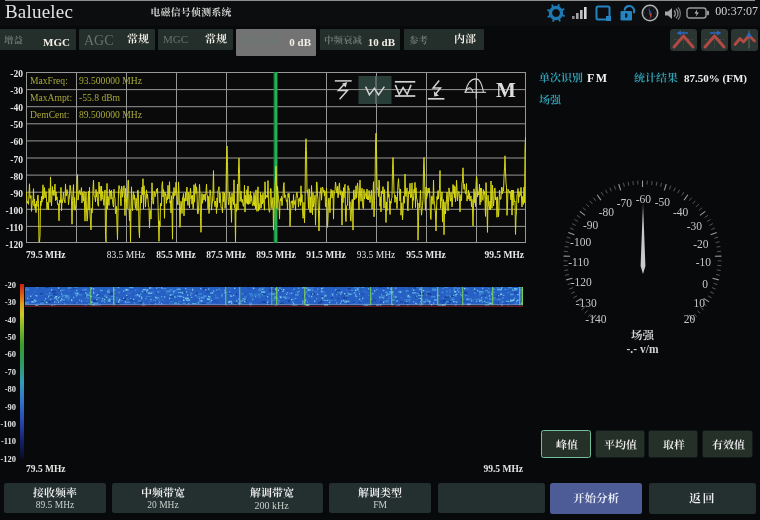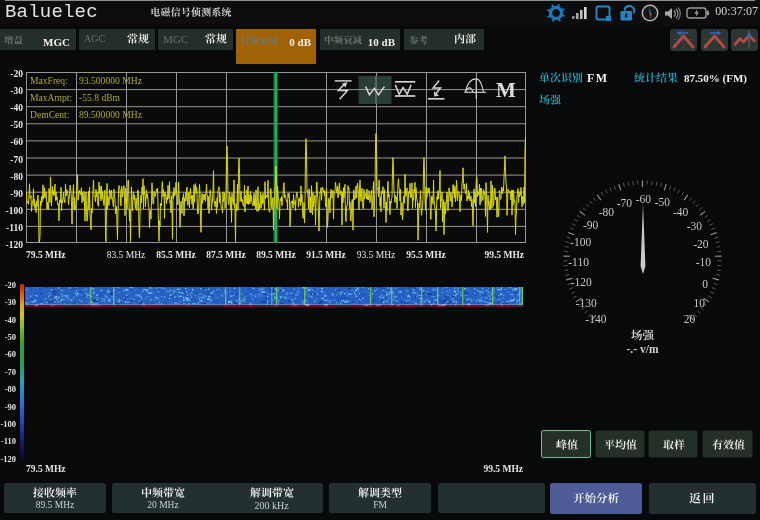--- a/index.html
+++ b/index.html
@@ -1,21 +1,21 @@
 <!DOCTYPE html>
 <html><head><meta charset="utf-8"><style>
 *{margin:0;padding:0;box-sizing:border-box}
 html,body{width:760px;height:520px;background:#08090a;overflow:hidden;
 font-family:"Liberation Serif",serif;-webkit-font-smoothing:antialiased}
 .abs{position:absolute}
 </style></head><body>
 <div class="abs" style="width:760px;height:520px;left:0;top:0">
 <div class="abs" style="left:0;top:0;width:760px;height:26px;background:#0c0d0e"></div>
 <div class="abs" style="left:5px;top:0;width:750px;height:1.2px;background:#8e8e8e"></div>
-<div class="abs" style="left:5px;top:1px;font-family:Liberation Mono, monospace;font-size:19px;color:#e2e2e2;letter-spacing:0.2px">Baluelec</div>
+<div class="abs" style="left:5px;top:1px;font-family:Liberation Serif, serif;font-size:19px;color:#e2e2e2;letter-spacing:0.2px">Baluelec</div>
 <div style="position:absolute;left:148.5px;top:6.8px">
       <svg width="84" height="10" viewBox="0 -9.15 84.40 10.40" style="display:block;overflow:visible">
         <path d="M4.2 -4.8H2.4V-6.7H4.2ZM4.2 -4.5V-2.7H2.4V-4.5ZM5.5 -4.8V-6.7H7.5V-4.8ZM5.5 -4.5H7.5V-2.7H5.5ZM2.4 -1.8V-2.4H4.2V-0.7C4.2 0.4 4.7 0.6 6.0 0.6H7.3C9.6 0.6 10.1 0.4 10.1 -0.2C10.1 -0.4 10.0 -0.6 9.6 -0.7L9.6 -2.4H9.5C9.2 -1.6 9.0 -1.0 8.9 -0.8C8.8 -0.7 8.7 -0.6 8.5 -0.6C8.3 -0.6 7.9 -0.6 7.4 -0.6H6.1C5.6 -0.6 5.5 -0.7 5.5 -1.0V-2.4H7.5V-1.6H7.7C8.1 -1.6 8.7 -1.9 8.7 -1.9V-6.5C9.0 -6.5 9.1 -6.6 9.2 -6.7L8.0 -7.6L7.4 -7.0H5.5V-8.4C5.7 -8.4 5.8 -8.5 5.9 -8.7L4.2 -8.8V-7.0H2.5L1.1 -7.5V-1.4H1.3C1.8 -1.4 2.4 -1.7 2.4 -1.8Z M15.2 -8.8 15.1 -8.7C15.4 -8.3 15.8 -7.6 15.9 -7.0C16.9 -6.3 17.9 -8.2 15.2 -8.8ZM19.2 -2.0 19.1 -2.0C19.3 -1.6 19.4 -1.1 19.5 -0.5L17.9 -0.4C18.7 -1.5 19.8 -3.2 20.3 -4.3C20.5 -4.3 20.6 -4.4 20.7 -4.5L19.3 -5.2C19.2 -4.7 19.1 -4.1 18.8 -3.5L17.7 -3.5C18.3 -4.1 19.0 -5.1 19.3 -5.8C19.5 -5.8 19.7 -5.9 19.7 -6.0L18.4 -6.5H20.4C20.5 -6.5 20.7 -6.5 20.7 -6.7C20.3 -7.0 19.6 -7.6 19.6 -7.6L19.0 -6.8H18.0C18.5 -7.2 19.1 -7.8 19.4 -8.2C19.7 -8.2 19.8 -8.3 19.8 -8.4L18.3 -8.9C18.1 -8.3 17.9 -7.4 17.7 -6.8H14.2L14.2 -6.5H18.3C18.2 -5.7 17.7 -4.2 17.4 -3.6C17.3 -3.6 17.1 -3.5 17.1 -3.5L17.5 -2.4C17.6 -2.4 17.7 -2.5 17.8 -2.6L18.7 -3.0C18.3 -2.1 17.9 -1.1 17.5 -0.6C17.4 -0.6 17.2 -0.5 17.2 -0.5L17.6 0.7C17.7 0.7 17.8 0.6 17.8 0.5C18.5 0.2 19.1 -0.0 19.6 -0.2C19.6 0.1 19.6 0.4 19.6 0.6C20.3 1.4 21.2 -0.4 19.2 -2.0ZM16.3 -2.0 16.1 -2.0C16.2 -1.6 16.3 -1.1 16.4 -0.5L15.0 -0.4C15.9 -1.5 16.9 -3.2 17.4 -4.3C17.6 -4.3 17.7 -4.4 17.7 -4.5L16.5 -5.1C16.4 -4.7 16.2 -4.1 16.0 -3.5H15.0C15.6 -4.1 16.2 -5.1 16.6 -5.8C16.7 -5.8 16.9 -5.8 16.9 -5.9L15.5 -6.5C15.4 -5.7 15.0 -4.2 14.6 -3.7C14.5 -3.6 14.3 -3.6 14.3 -3.6L14.8 -2.5C14.9 -2.5 15.0 -2.5 15.1 -2.7L15.8 -3.0C15.4 -2.0 15.0 -1.1 14.6 -0.6C14.5 -0.5 14.3 -0.4 14.3 -0.4L14.7 0.7C14.7 0.6 14.8 0.6 14.9 0.5C15.5 0.2 16.0 -0.0 16.4 -0.2C16.4 0.1 16.4 0.4 16.4 0.6C17.1 1.3 17.8 -0.3 16.3 -2.0ZM12.5 -1.1V-4.4H13.3V-1.1ZM14.0 -8.4 13.4 -7.7H10.8L10.9 -7.4H12.0C11.8 -5.7 11.4 -3.7 10.8 -2.3L11.0 -2.2C11.2 -2.5 11.4 -2.8 11.6 -3.1V0.4H11.7C12.2 0.4 12.5 0.2 12.5 0.1V-0.8H13.3V-0.1H13.4C13.8 -0.1 14.3 -0.3 14.3 -0.3V-4.3C14.4 -4.3 14.6 -4.4 14.6 -4.4L13.7 -5.2L13.2 -4.7H12.7L12.4 -4.8C12.7 -5.6 13.0 -6.5 13.2 -7.4H14.8C14.9 -7.4 15.0 -7.4 15.1 -7.5C14.7 -7.9 14.0 -8.4 14.0 -8.4Z M26.6 -8.9 26.5 -8.8C26.9 -8.4 27.3 -7.8 27.4 -7.2C28.5 -6.4 29.6 -8.6 26.6 -8.9ZM29.6 -4.7 29.0 -3.9H25.1L25.2 -3.6H30.4C30.5 -3.6 30.6 -3.7 30.6 -3.8C30.2 -4.2 29.6 -4.7 29.6 -4.7ZM29.6 -6.2 29.0 -5.4H25.0L25.1 -5.1H30.4C30.5 -5.1 30.6 -5.2 30.6 -5.3C30.3 -5.7 29.6 -6.2 29.6 -6.2ZM30.1 -7.8 29.5 -6.9H24.4L24.4 -6.6H31.0C31.2 -6.6 31.3 -6.6 31.3 -6.7C30.9 -7.2 30.1 -7.7 30.1 -7.8ZM24.2 -5.8 23.7 -6.0C24.0 -6.6 24.4 -7.4 24.6 -8.1C24.9 -8.1 25.0 -8.2 25.1 -8.4L23.3 -8.9C22.9 -6.8 22.1 -4.7 21.3 -3.3L21.4 -3.2C21.9 -3.6 22.3 -4.0 22.6 -4.4V0.9H22.9C23.3 0.9 23.8 0.7 23.8 0.6V-5.6C24.0 -5.6 24.1 -5.7 24.2 -5.8ZM26.4 0.5V0.0H29.1V0.8H29.3C29.7 0.8 30.3 0.5 30.3 0.5V-2.1C30.5 -2.1 30.7 -2.2 30.7 -2.3L29.6 -3.2L29.0 -2.6H26.4L25.2 -3.1V0.9H25.3C25.8 0.9 26.4 0.7 26.4 0.5ZM29.1 -2.3V-0.3H26.4V-2.3Z M40.6 -5.2 39.9 -4.4H32.0L32.1 -4.1H34.5C34.3 -3.7 34.1 -3.2 33.9 -2.8C33.8 -2.7 33.6 -2.6 33.5 -2.5L34.7 -1.8L35.1 -2.3H39.1C38.9 -1.4 38.7 -0.6 38.4 -0.4C38.3 -0.3 38.2 -0.3 38.0 -0.3C37.7 -0.3 36.8 -0.4 36.1 -0.4L36.1 -0.3C36.7 -0.2 37.2 -0.1 37.4 0.1C37.6 0.3 37.7 0.6 37.7 0.9C38.4 0.9 38.8 0.8 39.1 0.6C39.7 0.2 40.1 -0.8 40.3 -2.1C40.5 -2.2 40.7 -2.2 40.7 -2.3L39.7 -3.2L39.0 -2.6H35.2C35.4 -3.1 35.7 -3.7 35.8 -4.1H41.5C41.6 -4.1 41.7 -4.1 41.8 -4.2C41.3 -4.6 40.6 -5.2 40.6 -5.2ZM35.0 -5.2V-5.6H38.7V-5.0H38.9C39.3 -5.0 40.0 -5.2 40.0 -5.3V-7.7C40.2 -7.7 40.3 -7.8 40.4 -7.9L39.2 -8.8L38.6 -8.2H35.1L33.8 -8.7V-4.8H34.0C34.5 -4.8 35.0 -5.0 35.0 -5.2ZM38.7 -7.9V-5.9H35.0V-7.9Z M45.3 -5.7 44.9 -5.9C45.3 -6.6 45.6 -7.3 45.9 -8.1C46.2 -8.1 46.3 -8.2 46.4 -8.3L44.6 -8.8C44.2 -6.8 43.3 -4.7 42.4 -3.4L42.5 -3.4C43.0 -3.7 43.4 -4.1 43.8 -4.5V0.9H44.0C44.5 0.9 45.0 0.7 45.0 0.6V-5.5C45.2 -5.6 45.3 -5.6 45.3 -5.7ZM49.7 -4.8 48.1 -5.2C48.1 -2.0 48.2 -0.4 45.3 0.8L45.4 1.0C47.5 0.5 48.5 -0.3 48.9 -1.4C49.7 -0.8 50.7 0.0 51.1 0.8C52.5 1.3 52.9 -1.2 49.0 -1.6C49.3 -2.4 49.3 -3.4 49.3 -4.6C49.6 -4.6 49.7 -4.7 49.7 -4.8ZM49.7 -8.7 48.1 -8.8V-5.8H47.3L46.0 -6.3V-1.2H46.2C46.7 -1.2 47.3 -1.5 47.3 -1.6V-5.5H50.3V-1.4H50.5C50.9 -1.4 51.5 -1.6 51.5 -1.7V-5.3C51.7 -5.3 51.9 -5.4 51.9 -5.5L50.7 -6.4L50.2 -5.8H49.3V-7.1H51.8C52.0 -7.1 52.1 -7.2 52.1 -7.3C51.7 -7.7 50.9 -8.3 50.9 -8.3L50.3 -7.4H49.3V-8.4C49.6 -8.4 49.7 -8.5 49.7 -8.7Z M55.9 -8.4V-2.1H56.1C56.6 -2.1 56.9 -2.3 56.9 -2.4V-7.7H58.7V-2.4H58.8C59.3 -2.4 59.6 -2.6 59.6 -2.6V-7.6C59.9 -7.7 60.0 -7.7 60.1 -7.8L59.1 -8.6L58.6 -8.0H57.0ZM62.8 -8.5 61.4 -8.7V-0.5C61.4 -0.4 61.4 -0.3 61.2 -0.3C61.0 -0.3 60.2 -0.4 60.2 -0.4V-0.2C60.6 -0.1 60.8 -0.0 61.0 0.2C61.1 0.3 61.1 0.6 61.2 0.9C62.3 0.8 62.4 0.4 62.4 -0.4V-8.2C62.7 -8.3 62.8 -8.4 62.8 -8.5ZM61.3 -7.4 60.1 -7.5V-1.6H60.3C60.6 -1.6 61.0 -1.8 61.0 -1.9V-7.1C61.2 -7.2 61.3 -7.2 61.3 -7.4ZM53.7 -2.2C53.6 -2.2 53.3 -2.2 53.3 -2.2V-2.0C53.5 -2.0 53.6 -1.9 53.8 -1.8C54.0 -1.7 54.1 -0.7 53.9 0.4C53.9 0.8 54.2 0.9 54.4 0.9C54.9 0.9 55.2 0.6 55.2 0.1C55.2 -0.8 54.8 -1.2 54.8 -1.8C54.8 -2.1 54.9 -2.4 54.9 -2.8C55.0 -3.3 55.5 -5.6 55.8 -6.8L55.6 -6.8C54.2 -2.8 54.2 -2.8 54.0 -2.4C53.9 -2.2 53.8 -2.2 53.7 -2.2ZM53.1 -6.3 53.0 -6.3C53.3 -5.9 53.7 -5.3 53.8 -4.8C54.8 -4.1 55.7 -6.0 53.1 -6.3ZM53.7 -8.7 53.7 -8.6C54.0 -8.2 54.4 -7.6 54.5 -7.1C55.6 -6.4 56.5 -8.4 53.7 -8.7ZM58.6 -6.6 57.3 -6.9C57.3 -2.8 57.4 -0.7 55.3 0.7L55.5 0.9C56.9 0.3 57.6 -0.6 57.9 -1.9C58.3 -1.3 58.7 -0.5 58.9 0.1C59.9 0.9 60.8 -1.2 58.0 -2.1C58.2 -3.2 58.2 -4.7 58.2 -6.4C58.5 -6.4 58.6 -6.5 58.6 -6.6Z M67.4 -1.6 66.0 -2.4C65.5 -1.5 64.6 -0.3 63.7 0.5L63.7 0.6C65.0 0.1 66.2 -0.7 67.0 -1.5C67.2 -1.4 67.3 -1.5 67.4 -1.6ZM69.7 -2.3 69.7 -2.2C70.5 -1.6 71.4 -0.6 71.7 0.4C73.1 1.1 73.7 -1.6 69.7 -2.3ZM70.0 -4.8 69.9 -4.7C70.3 -4.4 70.7 -4.1 71.0 -3.7C68.9 -3.6 67.0 -3.5 65.7 -3.5C67.8 -4.1 70.2 -5.1 71.4 -5.8C71.6 -5.7 71.8 -5.8 71.9 -5.9L70.6 -6.9C70.3 -6.6 69.8 -6.2 69.3 -5.8C67.9 -5.8 66.7 -5.8 65.9 -5.8C66.9 -6.1 68.1 -6.5 68.8 -6.9C69.0 -6.8 69.2 -6.9 69.2 -7.0L68.5 -7.4C69.8 -7.5 70.9 -7.6 71.9 -7.7C72.2 -7.6 72.5 -7.6 72.6 -7.7L71.4 -8.9C69.7 -8.3 66.5 -7.7 63.9 -7.4L64.0 -7.2C65.1 -7.2 66.2 -7.2 67.4 -7.3C66.8 -6.8 65.9 -6.2 65.2 -6.0C65.1 -6.0 64.8 -5.9 64.8 -5.9L65.4 -4.6C65.5 -4.6 65.6 -4.7 65.6 -4.8C66.8 -5.0 67.8 -5.2 68.6 -5.4C67.4 -4.7 66.0 -4.0 64.9 -3.7C64.7 -3.6 64.4 -3.6 64.4 -3.6L65.0 -2.3C65.1 -2.3 65.2 -2.4 65.2 -2.5C66.2 -2.6 67.0 -2.7 67.8 -2.9V-0.4C67.8 -0.3 67.8 -0.2 67.6 -0.2C67.4 -0.2 66.5 -0.3 66.5 -0.3V-0.2C67.0 -0.1 67.2 0.1 67.4 0.2C67.5 0.4 67.5 0.6 67.6 1.0C68.9 0.9 69.1 0.4 69.1 -0.4V-3.1C69.9 -3.2 70.6 -3.3 71.2 -3.5C71.5 -3.1 71.8 -2.7 71.9 -2.3C73.2 -1.7 73.8 -4.2 70.0 -4.8Z M74.2 -1.0 74.8 0.4C74.9 0.4 75.0 0.3 75.1 0.2C76.5 -0.6 77.4 -1.2 78.1 -1.7L78.1 -1.8C76.6 -1.4 75.0 -1.1 74.2 -1.0ZM79.6 -8.8 79.5 -8.8C79.8 -8.4 80.2 -7.8 80.3 -7.3C81.4 -6.5 82.4 -8.6 79.6 -8.8ZM77.3 -8.2 75.8 -8.8C75.6 -7.9 75.0 -6.3 74.4 -5.8C74.3 -5.8 74.1 -5.7 74.1 -5.7L74.6 -4.4C74.7 -4.4 74.8 -4.5 74.9 -4.6C75.3 -4.7 75.7 -4.9 76.0 -5.0C75.5 -4.3 75.0 -3.6 74.6 -3.3C74.5 -3.2 74.2 -3.2 74.2 -3.2L74.8 -1.9C74.9 -1.9 74.9 -1.9 75.0 -2.0C76.3 -2.5 77.4 -3.0 78.0 -3.3L78.0 -3.4C76.9 -3.3 75.9 -3.2 75.1 -3.2C76.2 -3.9 77.3 -5.1 77.9 -6.0C78.1 -5.9 78.2 -6.0 78.3 -6.1L76.9 -6.9C76.8 -6.5 76.6 -6.1 76.3 -5.6L74.8 -5.6C75.6 -6.2 76.5 -7.2 76.9 -8.0C77.1 -8.0 77.3 -8.1 77.3 -8.2ZM82.9 -7.9 82.3 -7.1H77.6L77.7 -6.8H79.8C79.5 -6.2 78.7 -5.2 78.1 -4.9C78.0 -4.9 77.7 -4.8 77.7 -4.8L78.3 -3.5C78.4 -3.5 78.5 -3.6 78.6 -3.7L78.9 -3.8V-3.4C78.9 -2.0 78.6 -0.3 76.5 0.8L76.5 0.9C79.8 0.0 80.2 -1.9 80.2 -3.4V-4.0L80.9 -4.2V-0.4C80.9 0.4 81.0 0.6 81.9 0.6H82.5C83.7 0.6 84.0 0.4 84.0 -0.1C84.0 -0.3 84.0 -0.4 83.7 -0.6L83.7 -1.9H83.5C83.4 -1.4 83.2 -0.8 83.1 -0.6C83.1 -0.5 83.0 -0.5 82.9 -0.5C82.9 -0.5 82.8 -0.5 82.6 -0.5H82.3C82.1 -0.5 82.1 -0.6 82.1 -0.7V-4.3V-4.5L82.4 -4.6C82.5 -4.3 82.6 -4.0 82.7 -3.7C83.8 -2.9 84.7 -5.1 81.6 -6.0L81.5 -6.0C81.7 -5.7 82.0 -5.3 82.2 -4.9C80.9 -4.8 79.6 -4.8 78.7 -4.8C79.5 -5.1 80.4 -5.7 81.0 -6.2C81.2 -6.1 81.3 -6.2 81.3 -6.3L80.2 -6.8H83.8C83.9 -6.8 84.0 -6.8 84.1 -6.9C83.6 -7.3 82.9 -7.9 82.9 -7.9Z" fill="#d9d9d9"></path>
       </svg>
     </div>
 <svg class="abs" style="left:546px;top:3px" width="20" height="20" viewBox="0 0 20 20">
 <path fill="#1d79b4" fill-rule="evenodd" d="M10.0 2.8 L11.4 2.9 L12.2 1.0 L13.9 1.6 L13.3 3.6 L15.1 4.9 L16.0 6.0 L17.9 5.1 L18.7 6.8 L16.8 7.8 L17.2 10.0 L17.1 11.4 L19.0 12.2 L18.4 13.9 L16.4 13.3 L15.1 15.1 L14.0 16.0 L14.9 17.9 L13.2 18.7 L12.2 16.8 L10.0 17.2 L8.6 17.1 L7.8 19.0 L6.1 18.4 L6.7 16.4 L4.9 15.1 L4.0 14.0 L2.1 14.9 L1.3 13.2 L3.2 12.2 L2.8 10.0 L2.9 8.6 L1.0 7.8 L1.6 6.1 L3.6 6.7 L4.9 4.9 L6.0 4.0 L5.1 2.1 L6.8 1.3 L7.8 3.2 Z M10 6.1 a3.9 3.9 0 1 0 0.0001 0 Z"></path>
     </svg>
 <svg class="abs" style="left:572px;top:7px" width="16" height="13" viewBox="0 0 16 13">
       <rect x="0" y="9" width="2.6" height="3" fill="#8a8a8a"></rect>
@@ -54,36 +54,36 @@
 <div class="abs" style="left:712px;top:4px;width:46px;text-align:right;font-size:12px;color:#d6d6d6">00:37:07</div>
 <div class="abs" style="left:0px;top:29px;width:76px;height:21px;background:#242e2b;border-radius:1px">
       <div class="abs" style="left:4px;top:5.5px">
         <svg width="19" height="10" viewBox="0 -8.36 19.00 9.50" style="display:block;overflow:visible">
           <path d="M4.6 -5.7 4.5 -5.7C4.7 -5.3 4.9 -4.8 4.9 -4.4C5.5 -3.8 6.2 -5.0 4.6 -5.7ZM4.2 -8.0 4.2 -8.0C4.4 -7.6 4.8 -7.1 4.9 -6.6C5.8 -6.0 6.6 -7.7 4.2 -8.0ZM7.7 -5.5 7.0 -5.8C6.9 -5.3 6.8 -4.7 6.7 -4.3L6.9 -4.2C7.1 -4.5 7.4 -4.9 7.6 -5.3L7.7 -5.3V-3.8H6.5V-6.1H7.7ZM2.8 -6.0 2.3 -5.3H2.3V-7.5C2.6 -7.5 2.6 -7.6 2.7 -7.8L1.3 -7.9V-5.3H0.3L0.3 -5.0H1.3V-2.0L0.2 -1.8L0.8 -0.5C0.9 -0.5 1.0 -0.6 1.1 -0.8C2.3 -1.4 3.1 -2.0 3.6 -2.4L3.6 -2.5L2.3 -2.2V-5.0H3.3C3.4 -5.0 3.4 -5.0 3.5 -5.1V-2.9H3.6C3.7 -2.9 3.8 -3.0 3.9 -3.0V0.8H4.1C4.5 0.8 4.9 0.6 4.9 0.5V0.2H7.1V0.8H7.3C7.6 0.8 8.2 0.6 8.2 0.5V-2.3C8.4 -2.4 8.5 -2.4 8.5 -2.5L7.7 -3.1H7.9C8.2 -3.1 8.7 -3.3 8.7 -3.4V-6.0C8.9 -6.0 9.0 -6.1 9.1 -6.2L8.1 -6.9L7.6 -6.4H6.8C7.3 -6.8 7.8 -7.2 8.1 -7.5C8.3 -7.5 8.5 -7.6 8.5 -7.7L7.0 -8.1C6.9 -7.6 6.7 -6.9 6.5 -6.4H4.6L3.5 -6.8V-5.2C3.2 -5.6 2.8 -6.0 2.8 -6.0ZM5.7 -3.8H4.5V-6.1H5.7ZM7.1 -0.1H4.9V-1.2H7.1ZM7.1 -1.4H4.9V-2.5H7.1ZM4.5 -3.3V-3.5H7.7V-3.2L7.5 -3.3L7.0 -2.8H5.0L4.2 -3.1C4.4 -3.1 4.5 -3.2 4.5 -3.3Z M13.5 -4.8C13.8 -4.8 13.9 -4.8 14.0 -5.0L12.5 -5.5C12.0 -4.7 10.9 -3.5 9.9 -2.9L10.0 -2.8C11.4 -3.2 12.7 -4.1 13.5 -4.8ZM14.9 -5.3 14.8 -5.2C15.7 -4.7 16.8 -3.7 17.4 -2.9C18.6 -2.5 18.9 -4.9 14.9 -5.3ZM11.6 -8.0 11.6 -8.0C12.0 -7.5 12.4 -6.7 12.5 -6.1C13.6 -5.3 14.5 -7.4 11.6 -8.0ZM17.5 -6.7 16.9 -5.9H15.1C15.8 -6.4 16.4 -7.0 16.8 -7.4C17.0 -7.4 17.1 -7.5 17.2 -7.6L15.6 -8.1C15.5 -7.4 15.1 -6.5 14.8 -5.9H9.9L10.0 -5.6H18.3C18.5 -5.6 18.6 -5.6 18.6 -5.7C18.2 -6.1 17.5 -6.7 17.5 -6.7ZM14.5 -2.5V0.1H13.9V-2.5ZM15.5 -2.5H16.2V0.1H15.5ZM17.9 -0.7 17.4 0.1H17.3V-2.4C17.5 -2.4 17.6 -2.5 17.7 -2.6L16.5 -3.3L16.1 -2.7H12.3L11.2 -3.2V0.1H9.8L9.9 0.4H18.5C18.6 0.4 18.7 0.3 18.7 0.2C18.4 -0.1 17.9 -0.7 17.9 -0.7ZM12.9 -2.5V0.1H12.2V-2.5Z" fill="#6b7a73"></path>
         </svg>
       </div>
       <div class="abs" style="right:6px;top:2.5px"><span style="font-size:11px;color:#f2efe6;font-weight:bold;">MGC</span></div>
     </div>
 <div class="abs" style="left:79px;top:29px;width:76px;height:21px;background:#242e2b;border-radius:1px">
-      <div class="abs" style="left:5px;top:4px;font-size:10px;color:#67726d;">AGC</div>
+      <div class="abs" style="left:5px;top:4px;font-size:14px;color:#67726d;">AGC</div>
       <div class="abs" style="right:6px;top:4px">
         <svg width="22" height="11" viewBox="0 -9.68 22.00 11.00" style="display:block;overflow:visible">
           <path d="M2.3 -9.2 2.2 -9.1C2.6 -8.7 2.9 -8.1 2.9 -7.5C4.0 -6.6 5.1 -8.8 2.3 -9.2ZM1.7 -2.8V0.5H1.9C2.4 0.5 3.0 0.3 3.0 0.2V-2.5H4.8V1.0H5.0C5.7 1.0 6.1 0.6 6.1 0.5V-2.5H8.0V-1.0C8.0 -0.8 8.0 -0.8 7.8 -0.8C7.6 -0.8 6.8 -0.8 6.8 -0.8V-0.7C7.3 -0.6 7.5 -0.5 7.6 -0.3C7.7 -0.1 7.7 0.2 7.8 0.5C9.1 0.4 9.3 -0.1 9.3 -0.9V-2.3C9.5 -2.4 9.7 -2.5 9.8 -2.5L8.5 -3.5L7.9 -2.8H6.1V-4.0H7.2V-3.5H7.4C7.8 -3.5 8.4 -3.8 8.4 -3.8V-5.4C8.6 -5.5 8.8 -5.6 8.8 -5.7L7.6 -6.5L7.1 -5.9H3.9L2.6 -6.5V-3.4H2.8C3.3 -3.4 3.8 -3.6 3.8 -3.7V-4.0H4.8V-2.8H3.1L1.7 -3.4ZM3.8 -4.3V-5.6H7.2V-4.3ZM7.4 -9.2C7.3 -8.6 7.0 -7.8 6.7 -7.2H6.1V-8.9C6.4 -9.0 6.5 -9.1 6.5 -9.2L4.8 -9.3V-7.2H2.0C2.0 -7.4 1.9 -7.7 1.8 -7.9L1.7 -7.9C1.7 -7.3 1.3 -6.8 0.9 -6.6C0.6 -6.4 0.3 -6.1 0.4 -5.7C0.6 -5.3 1.1 -5.1 1.5 -5.4C1.9 -5.6 2.2 -6.1 2.1 -6.9H8.8C8.8 -6.6 8.7 -6.1 8.6 -5.8L8.7 -5.8C9.2 -6.0 9.9 -6.3 10.3 -6.6C10.5 -6.7 10.6 -6.7 10.7 -6.8L9.5 -7.9L8.8 -7.2H7.1C7.7 -7.6 8.3 -8.1 8.7 -8.4C9.0 -8.4 9.1 -8.5 9.2 -8.6Z M17.3 -3.1V-8.2H19.7V-3.7L18.8 -3.8C19.0 -4.7 19.0 -5.8 19.0 -7.0C19.3 -7.0 19.4 -7.1 19.4 -7.3L17.9 -7.4C17.9 -3.8 18.1 -1.1 14.4 0.8L14.5 1.0C16.8 0.2 17.9 -1.0 18.5 -2.4V-0.3C18.5 0.4 18.6 0.6 19.4 0.6H20.2C21.5 0.6 21.8 0.3 21.8 -0.1C21.8 -0.3 21.8 -0.4 21.5 -0.5L21.5 -2.0H21.4C21.2 -1.4 21.1 -0.7 21.0 -0.6C20.9 -0.5 20.9 -0.4 20.8 -0.4C20.7 -0.4 20.5 -0.4 20.3 -0.4H19.7C19.5 -0.4 19.4 -0.5 19.4 -0.6V-3.4C19.6 -3.4 19.7 -3.5 19.7 -3.5V-2.7H19.9C20.3 -2.7 20.9 -3.0 20.9 -3.1V-8.1C21.1 -8.1 21.2 -8.2 21.3 -8.2L20.2 -9.1L19.6 -8.5H17.3L16.1 -9.0V-4.5C15.7 -4.9 15.0 -5.4 15.0 -5.4L14.4 -4.6H14.0C14.1 -5.0 14.1 -5.3 14.1 -5.7V-6.7H15.6C15.8 -6.7 15.9 -6.7 15.9 -6.8C15.5 -7.2 14.9 -7.8 14.9 -7.8L14.3 -7.0H14.1V-8.9C14.4 -8.9 14.5 -9.0 14.5 -9.2L12.9 -9.3V-7.0H11.4L11.5 -6.7H12.9V-5.7C12.9 -5.3 12.8 -5.0 12.8 -4.6H11.2L11.3 -4.3H12.8C12.7 -2.4 12.3 -0.6 11.2 0.8L11.3 0.9C12.8 -0.0 13.5 -1.5 13.8 -3.1C14.3 -2.5 14.7 -1.6 14.7 -0.9C15.8 0.1 16.9 -2.3 13.9 -3.4C13.9 -3.7 14.0 -4.0 14.0 -4.3H15.8C15.9 -4.3 16.1 -4.3 16.1 -4.4V-2.7H16.3C16.8 -2.7 17.3 -2.9 17.3 -3.1Z" fill="#f2efe6"></path>
         </svg>
       </div>
     </div>
 <div class="abs" style="left:158px;top:29px;width:75px;height:21px;background:#242e2b;border-radius:1px">
       <div class="abs" style="left:5px;top:4px;font-size:11px;color:#67726d;">MGC</div>
       <div class="abs" style="right:6px;top:4px">
         <svg width="22" height="11" viewBox="0 -9.68 22.00 11.00" style="display:block;overflow:visible">
           <path d="M2.3 -9.2 2.2 -9.1C2.6 -8.7 2.9 -8.1 2.9 -7.5C4.0 -6.6 5.1 -8.8 2.3 -9.2ZM1.7 -2.8V0.5H1.9C2.4 0.5 3.0 0.3 3.0 0.2V-2.5H4.8V1.0H5.0C5.7 1.0 6.1 0.6 6.1 0.5V-2.5H8.0V-1.0C8.0 -0.8 8.0 -0.8 7.8 -0.8C7.6 -0.8 6.8 -0.8 6.8 -0.8V-0.7C7.3 -0.6 7.5 -0.5 7.6 -0.3C7.7 -0.1 7.7 0.2 7.8 0.5C9.1 0.4 9.3 -0.1 9.3 -0.9V-2.3C9.5 -2.4 9.7 -2.5 9.8 -2.5L8.5 -3.5L7.9 -2.8H6.1V-4.0H7.2V-3.5H7.4C7.8 -3.5 8.4 -3.8 8.4 -3.8V-5.4C8.6 -5.5 8.8 -5.6 8.8 -5.7L7.6 -6.5L7.1 -5.9H3.9L2.6 -6.5V-3.4H2.8C3.3 -3.4 3.8 -3.6 3.8 -3.7V-4.0H4.8V-2.8H3.1L1.7 -3.4ZM3.8 -4.3V-5.6H7.2V-4.3ZM7.4 -9.2C7.3 -8.6 7.0 -7.8 6.7 -7.2H6.1V-8.9C6.4 -9.0 6.5 -9.1 6.5 -9.2L4.8 -9.3V-7.2H2.0C2.0 -7.4 1.9 -7.7 1.8 -7.9L1.7 -7.9C1.7 -7.3 1.3 -6.8 0.9 -6.6C0.6 -6.4 0.3 -6.1 0.4 -5.7C0.6 -5.3 1.1 -5.1 1.5 -5.4C1.9 -5.6 2.2 -6.1 2.1 -6.9H8.8C8.8 -6.6 8.7 -6.1 8.6 -5.8L8.7 -5.8C9.2 -6.0 9.9 -6.3 10.3 -6.6C10.5 -6.7 10.6 -6.7 10.7 -6.8L9.5 -7.9L8.8 -7.2H7.1C7.7 -7.6 8.3 -8.1 8.7 -8.4C9.0 -8.4 9.1 -8.5 9.2 -8.6Z M17.3 -3.1V-8.2H19.7V-3.7L18.8 -3.8C19.0 -4.7 19.0 -5.8 19.0 -7.0C19.3 -7.0 19.4 -7.1 19.4 -7.3L17.9 -7.4C17.9 -3.8 18.1 -1.1 14.4 0.8L14.5 1.0C16.8 0.2 17.9 -1.0 18.5 -2.4V-0.3C18.5 0.4 18.6 0.6 19.4 0.6H20.2C21.5 0.6 21.8 0.3 21.8 -0.1C21.8 -0.3 21.8 -0.4 21.5 -0.5L21.5 -2.0H21.4C21.2 -1.4 21.1 -0.7 21.0 -0.6C20.9 -0.5 20.9 -0.4 20.8 -0.4C20.7 -0.4 20.5 -0.4 20.3 -0.4H19.7C19.5 -0.4 19.4 -0.5 19.4 -0.6V-3.4C19.6 -3.4 19.7 -3.5 19.7 -3.5V-2.7H19.9C20.3 -2.7 20.9 -3.0 20.9 -3.1V-8.1C21.1 -8.1 21.2 -8.2 21.3 -8.2L20.2 -9.1L19.6 -8.5H17.3L16.1 -9.0V-4.5C15.7 -4.9 15.0 -5.4 15.0 -5.4L14.4 -4.6H14.0C14.1 -5.0 14.1 -5.3 14.1 -5.7V-6.7H15.6C15.8 -6.7 15.9 -6.7 15.9 -6.8C15.5 -7.2 14.9 -7.8 14.9 -7.8L14.3 -7.0H14.1V-8.9C14.4 -8.9 14.5 -9.0 14.5 -9.2L12.9 -9.3V-7.0H11.4L11.5 -6.7H12.9V-5.7C12.9 -5.3 12.8 -5.0 12.8 -4.6H11.2L11.3 -4.3H12.8C12.7 -2.4 12.3 -0.6 11.2 0.8L11.3 0.9C12.8 -0.0 13.5 -1.5 13.8 -3.1C14.3 -2.5 14.7 -1.6 14.7 -0.9C15.8 0.1 16.9 -2.3 13.9 -3.4C13.9 -3.7 14.0 -4.0 14.0 -4.3H15.8C15.9 -4.3 16.1 -4.3 16.1 -4.4V-2.7H16.3C16.8 -2.7 17.3 -2.9 17.3 -3.1Z" fill="#f2efe6"></path>
         </svg>
       </div>
     </div>
-<div class="abs" style="left:236px;top:29px;width:80px;height:35px;background:#a16207;border-radius:1px">
+<div class="abs" style="left:236px;top:29px;width:80px;height:27px;background:#737373;border-radius:1px">
       <div class="abs" style="left:4px;top:5.5px">
         <svg width="38" height="10" viewBox="0 -8.36 38.00 9.50" style="display:block;overflow:visible">
           <path d="M5.1 -4.6 5.0 -4.6C5.3 -4.0 5.5 -3.2 5.5 -2.5C6.4 -1.5 7.5 -3.5 5.1 -4.6ZM1.1 -7.2V-2.8H0.4L0.4 -2.6H2.5C2.1 -1.5 1.3 -0.4 0.2 0.3L0.3 0.4C1.7 -0.1 2.8 -1.0 3.5 -2.0V-0.5C3.5 -0.3 3.4 -0.3 3.3 -0.3C3.1 -0.3 2.2 -0.3 2.2 -0.3V-0.2C2.6 -0.1 2.8 0.0 3.0 0.2C3.1 0.3 3.1 0.6 3.2 0.9C4.3 0.8 4.5 0.4 4.5 -0.3V-6.3C4.7 -6.3 4.8 -6.4 4.9 -6.5L3.8 -7.3L3.4 -6.7H2.6C2.9 -7.0 3.2 -7.3 3.4 -7.6C3.6 -7.6 3.7 -7.7 3.8 -7.8L2.2 -8.1C2.2 -7.7 2.1 -7.1 2.1 -6.8ZM3.5 -2.8H2.0V-4.0H3.5ZM8.5 -6.4 8.0 -5.6V-7.6C8.3 -7.6 8.4 -7.7 8.4 -7.8L6.9 -8.0V-5.6H4.6L4.7 -5.3H6.9V-0.6C6.9 -0.4 6.9 -0.4 6.7 -0.4C6.5 -0.4 5.5 -0.4 5.5 -0.4V-0.3C6.0 -0.2 6.2 -0.1 6.3 0.1C6.5 0.2 6.5 0.5 6.6 0.9C7.9 0.7 8.0 0.3 8.0 -0.5V-5.3H9.1C9.3 -5.3 9.4 -5.4 9.4 -5.5C9.1 -5.8 8.5 -6.4 8.5 -6.4ZM3.5 -4.3H2.0V-5.2H3.5ZM3.5 -5.5H2.0V-6.5H3.5Z M17.0 -4.9 15.8 -5.0C15.8 -2.1 15.9 -0.4 13.1 0.7L13.1 0.9C15.0 0.4 15.9 -0.3 16.3 -1.3C16.8 -0.7 17.4 0.0 17.6 0.7C18.7 1.3 19.4 -0.8 16.3 -1.4C16.7 -2.3 16.7 -3.3 16.7 -4.7C16.9 -4.7 17.0 -4.8 17.0 -4.9ZM13.5 -5.5 13.0 -4.8H12.7V-6.1H14.0C14.1 -6.1 14.2 -6.1 14.2 -6.2C13.9 -6.6 13.4 -7.0 13.4 -7.0L12.9 -6.4H12.7V-7.6C12.9 -7.7 13.0 -7.8 13.0 -7.9L11.7 -8.0V-4.8H11.2V-6.9C11.4 -6.9 11.5 -7.0 11.5 -7.1L10.4 -7.2V-4.8H9.7L9.8 -4.6H14.2L14.3 -4.6V-3.4L13.2 -3.7C13.1 -3.0 12.9 -2.4 12.6 -1.9V-4.0C12.9 -4.1 13.0 -4.2 13.0 -4.3L11.7 -4.4V-3.4L10.6 -3.7C10.4 -2.8 10.1 -1.9 9.7 -1.2L9.9 -1.2C10.5 -1.6 11.1 -2.3 11.5 -3.1C11.6 -3.1 11.6 -3.2 11.7 -3.2V-1.5H11.9C12.1 -1.5 12.3 -1.5 12.5 -1.6C11.9 -0.5 11.0 0.2 9.8 0.7L9.8 0.9C12.1 0.3 13.3 -0.7 14.2 -3.1H14.3V-1.0H14.4C14.8 -1.0 15.2 -1.3 15.2 -1.4V-5.3H17.2V-1.3H17.4C17.7 -1.3 18.2 -1.5 18.2 -1.6V-5.2C18.4 -5.2 18.5 -5.3 18.5 -5.4L17.6 -6.1L17.1 -5.6H15.8C16.1 -6.0 16.5 -6.5 16.8 -7.0H18.4C18.6 -7.0 18.7 -7.1 18.7 -7.2C18.3 -7.5 17.7 -8.0 17.7 -8.0L17.1 -7.3H14.0L14.1 -7.0H15.6C15.6 -6.6 15.6 -6.0 15.5 -5.6H15.3L14.3 -6.0V-4.9C13.9 -5.2 13.5 -5.5 13.5 -5.5Z M23.0 -8.1 22.9 -8.0C23.2 -7.8 23.5 -7.3 23.5 -6.9C24.5 -6.3 25.4 -8.1 23.0 -8.1ZM27.0 -7.6 26.4 -6.8H19.4L19.5 -6.5H27.8C28.0 -6.5 28.1 -6.6 28.1 -6.7C27.7 -7.0 27.0 -7.6 27.0 -7.6ZM27.3 -5.4 26.8 -4.6H26.6V-5.3C26.8 -5.3 26.9 -5.4 26.9 -5.5L25.9 -6.2L25.5 -5.7H22.0L20.9 -6.2V-4.6H19.3L19.4 -4.4H20.9V-2.7H21.1C21.5 -2.7 22.0 -2.9 22.0 -3.0V-3.2H22.8C22.0 -2.3 20.8 -1.5 19.3 -0.9L19.4 -0.8C20.3 -1.0 21.2 -1.3 22.0 -1.6V-0.8C22.0 -0.6 21.9 -0.5 21.5 -0.3L22.1 0.9C22.2 0.8 22.4 0.7 22.4 0.4C23.5 -0.1 24.4 -0.6 24.9 -0.9L24.9 -1.0L23.0 -0.6L23.0 -1.7V-2.1C23.5 -2.4 23.8 -2.7 24.2 -3.0C24.7 -0.9 25.7 0.1 27.4 0.8C27.5 0.3 27.8 -0.1 28.3 -0.2L28.3 -0.3C27.2 -0.5 26.2 -0.9 25.4 -1.5C26.1 -1.8 26.9 -2.0 27.4 -2.3C27.6 -2.2 27.7 -2.2 27.8 -2.3L26.6 -3.2L26.6 -3.1V-4.4H28.0C28.1 -4.4 28.2 -4.4 28.2 -4.5C27.9 -4.9 27.3 -5.4 27.3 -5.4ZM26.5 -3.0C26.2 -2.6 25.7 -2.1 25.2 -1.7C24.8 -2.1 24.5 -2.6 24.3 -3.1L24.4 -3.2H25.5V-2.8H25.7C26.0 -2.8 26.3 -2.9 26.5 -3.0ZM25.5 -3.5H22.0V-4.4H25.5ZM25.5 -5.5V-4.6H22.0V-5.5Z M29.1 -7.6 29.0 -7.6C29.4 -7.2 29.7 -6.5 29.8 -5.9C30.7 -5.2 31.7 -7.1 29.1 -7.6ZM29.2 -2.3C29.1 -2.3 28.7 -2.3 28.7 -2.3V-2.1C28.9 -2.1 29.1 -2.0 29.2 -1.9C29.4 -1.8 29.4 -1.0 29.3 -0.0C29.4 0.3 29.6 0.5 29.8 0.5C30.2 0.5 30.5 0.2 30.5 -0.3C30.5 -1.1 30.2 -1.4 30.2 -1.9C30.1 -2.1 30.2 -2.5 30.3 -2.7C30.4 -3.2 30.8 -5.0 31.1 -6.0L31.0 -6.1C29.6 -2.8 29.6 -2.8 29.4 -2.5C29.3 -2.3 29.3 -2.3 29.2 -2.3ZM33.8 -3.3V-1.8H33.2V-3.3ZM33.2 -0.8V-1.5H33.8V-1.0H33.9C34.1 -1.0 34.5 -1.2 34.5 -1.2V-3.2C34.7 -3.3 34.8 -3.3 34.8 -3.4L34.0 -4.0L33.7 -3.6H33.2L32.4 -3.9V-0.6H32.5C32.9 -0.6 33.2 -0.8 33.2 -0.8ZM33.9 -5.5 33.5 -4.8H32.4L32.4 -4.5H34.5C34.6 -4.5 34.7 -4.5 34.7 -4.6C34.8 -3.6 35.0 -2.6 35.3 -1.7C34.7 -0.7 33.8 0.1 32.9 0.7L32.9 0.8C34.0 0.4 34.9 -0.1 35.6 -0.9C35.8 -0.6 35.9 -0.2 36.1 0.1C36.4 0.6 37.1 1.1 37.6 0.8C37.8 0.7 37.7 0.3 37.5 -0.3L37.7 -1.9L37.6 -1.9C37.4 -1.5 37.2 -1.1 37.1 -0.8C37.0 -0.6 37.0 -0.6 36.9 -0.8C36.6 -1.1 36.4 -1.5 36.3 -1.8C36.7 -2.6 37.1 -3.4 37.3 -4.5C37.5 -4.5 37.6 -4.5 37.7 -4.6L36.4 -5.2C36.3 -4.4 36.1 -3.6 35.9 -3.0C35.7 -3.9 35.6 -4.9 35.5 -6.0H37.5C37.6 -6.0 37.7 -6.0 37.7 -6.1C37.5 -6.3 37.2 -6.5 37.0 -6.7C37.3 -7.0 37.2 -7.7 35.9 -7.8L35.8 -7.7C36.0 -7.5 36.3 -7.1 36.3 -6.7C36.3 -6.6 36.4 -6.6 36.5 -6.6L36.2 -6.2H35.5C35.5 -6.7 35.5 -7.2 35.5 -7.7C35.8 -7.7 35.9 -7.8 35.9 -7.9L34.5 -8.1C34.5 -7.4 34.6 -6.8 34.6 -6.2H32.4L31.2 -6.8V-3.6C31.2 -2.1 31.1 -0.5 30.3 0.8L30.4 0.9C32.1 -0.3 32.2 -2.1 32.2 -3.6V-6.0H34.6C34.6 -5.5 34.6 -5.1 34.7 -4.7C34.4 -5.0 33.9 -5.5 33.9 -5.5Z" fill="#6b7a73"></path>
         </svg>
       </div>
       <div class="abs" style="right:5px;top:2.5px"><span style="font-size:11px;color:#f2efe6;font-weight:bold;">0 dB</span></div>
     </div>
 <div class="abs" style="left:320px;top:29px;width:80px;height:21px;background:#242e2b;border-radius:1px">
       <div class="abs" style="left:4px;top:5.5px">
         <svg width="38" height="10" viewBox="0 -8.36 38.00 9.50" style="display:block;overflow:visible">

